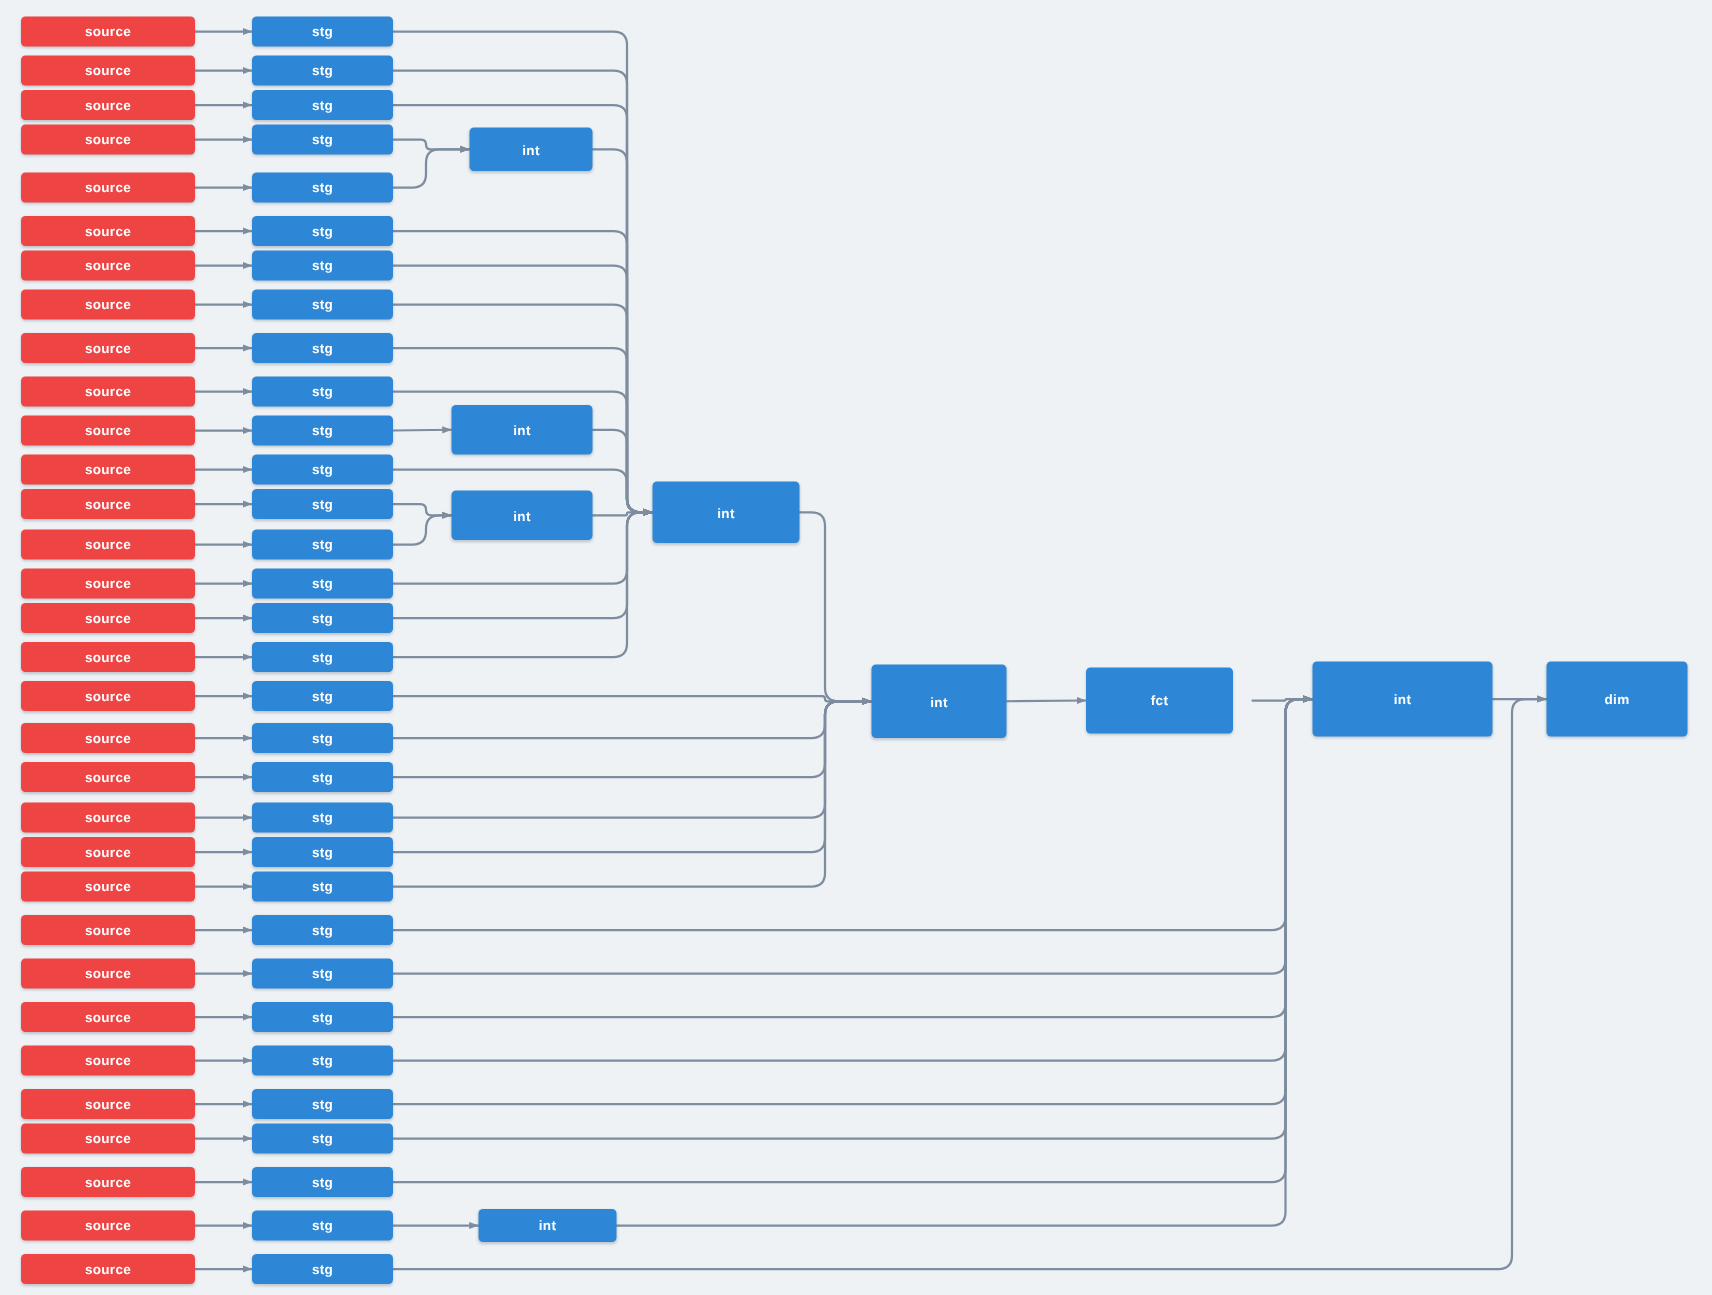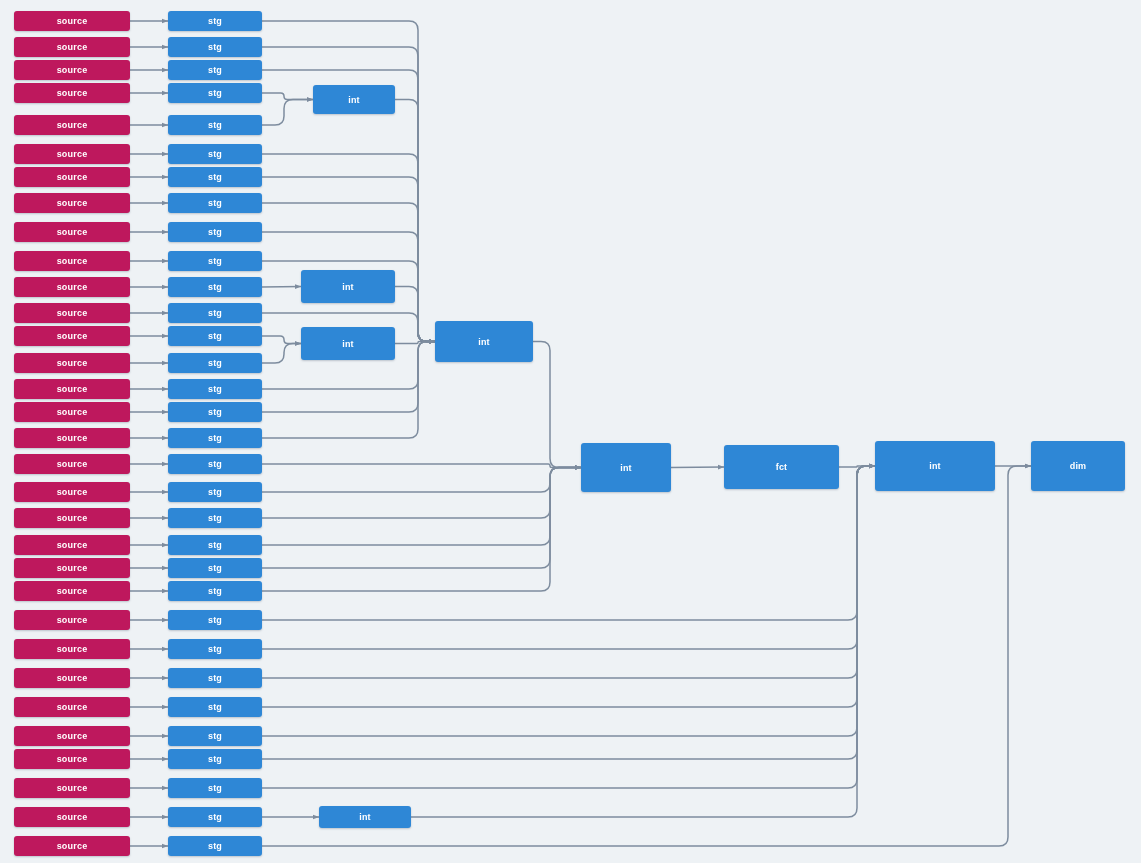--- a/index.html
+++ b/index.html
@@ -18,21 +18,21 @@
     display:flex;align-items:center;justify-content:center;
     color:#ffffff;
     font-size:9px;
     font-weight:bold;
     letter-spacing:.2px;
     border-radius:3px;
     box-shadow:0 1px 2px rgba(60,80,100,.28);
     cursor:pointer;
     user-select:none;
   }
-  .node.kind-source{background:#be185d;text-align:right;}
+  .node.kind-source{background:#ef4444;text-align:right;}
   .node.kind-stg,
   .node.kind-int,
   .node.kind-fct,
   .node.kind-dim{background:#2e87d6;}
   .node-label{pointer-events:none;}
 </style>
 </head>
 <body>
 
 <div id="canvas">
@@ -264,21 +264,21 @@
       </div>
       <div class="node kind-source" style="left: 14px; top: 581px; width: 116px; height: 20px;">
         <span class="node-label">source</span>
       </div>
       <div class="node kind-stg" style="left: 168px; top: 581px; width: 94px; height: 20px;">
         <span class="node-label">stg</span>
       </div>
       <div class="node kind-int" style="left: 581px; top: 443px; width: 90px; height: 49px;">
         <span class="node-label">int</span>
       </div>
-      <div class="node kind-fct" style="left: 724px; top: 445px; width: 115px; height: 44px;">
+      <div class="node kind-fct" style="left: 724px; top: 445px; width: 98px; height: 44px;">
         <span class="node-label">fct</span>
       </div>
       <div class="node kind-int" style="left: 875px; top: 441px; width: 120px; height: 50px;">
         <span class="node-label">int</span>
       </div>
       <div class="node kind-dim" style="left: 1031px; top: 441px; width: 94px; height: 50px;">
         <span class="node-label">dim</span>
       </div>
       <div class="node kind-source" style="left: 14px; top: 610px; width: 116px; height: 20px;">
         <span class="node-label">source</span>

